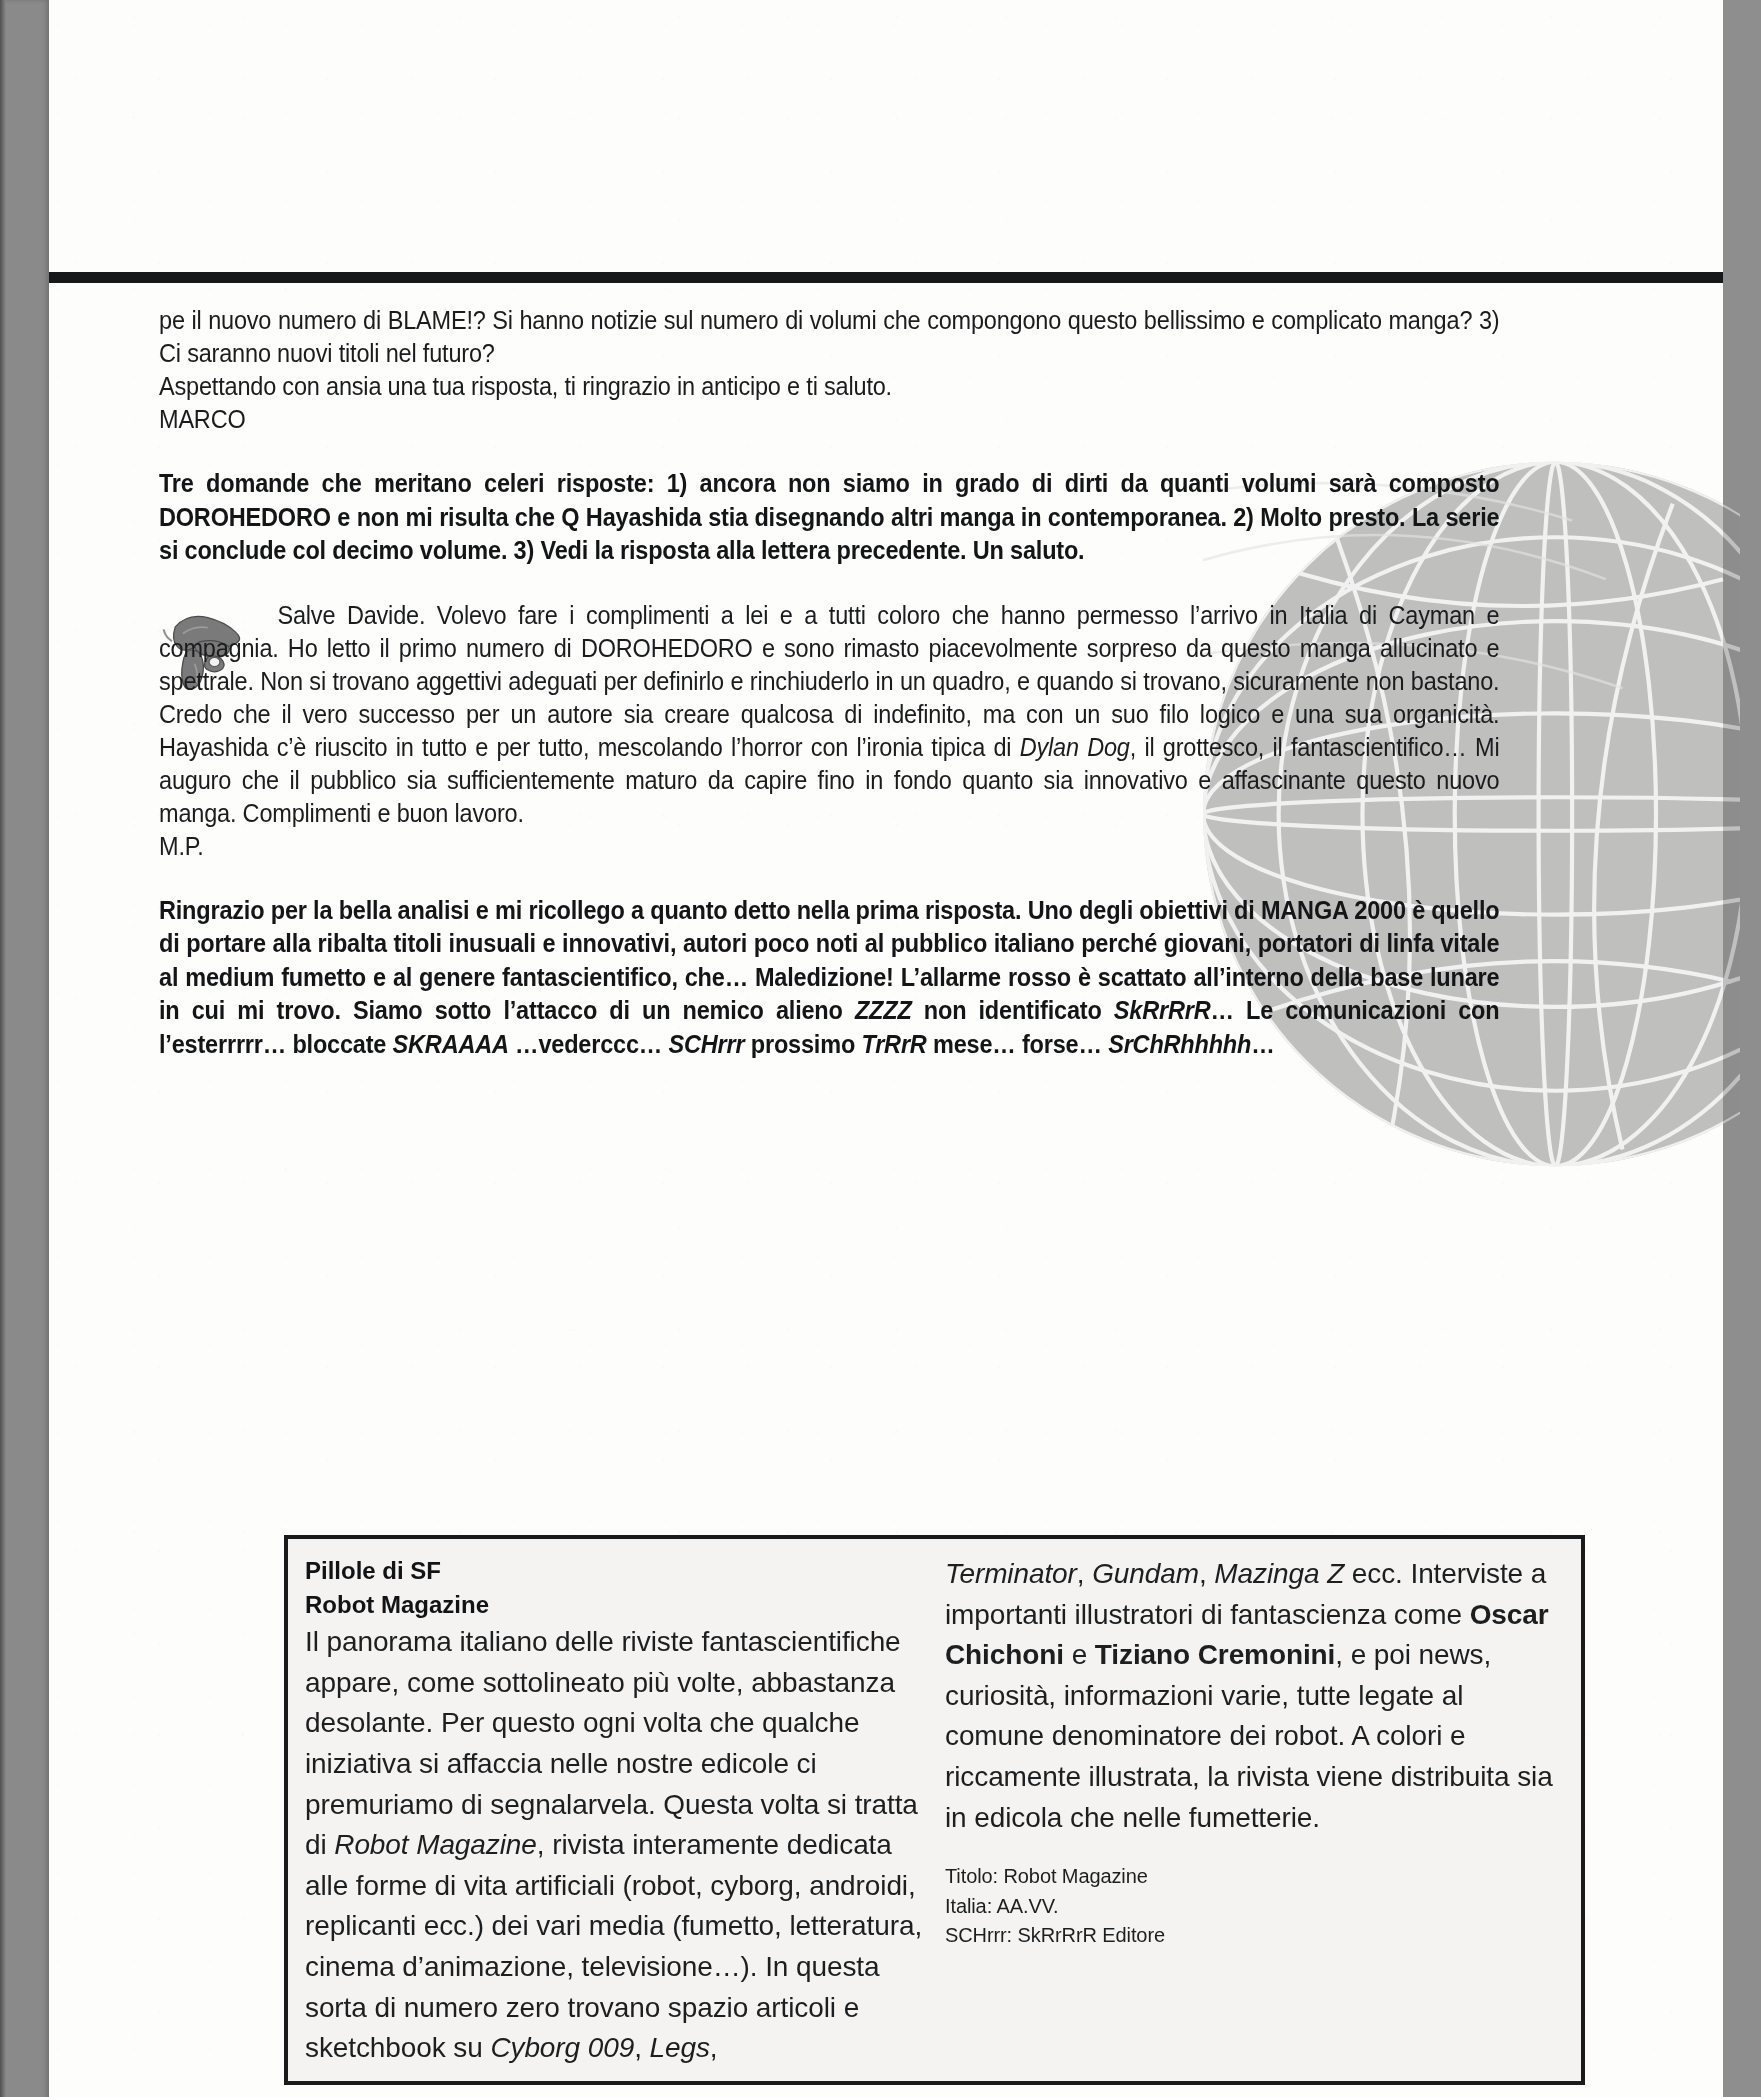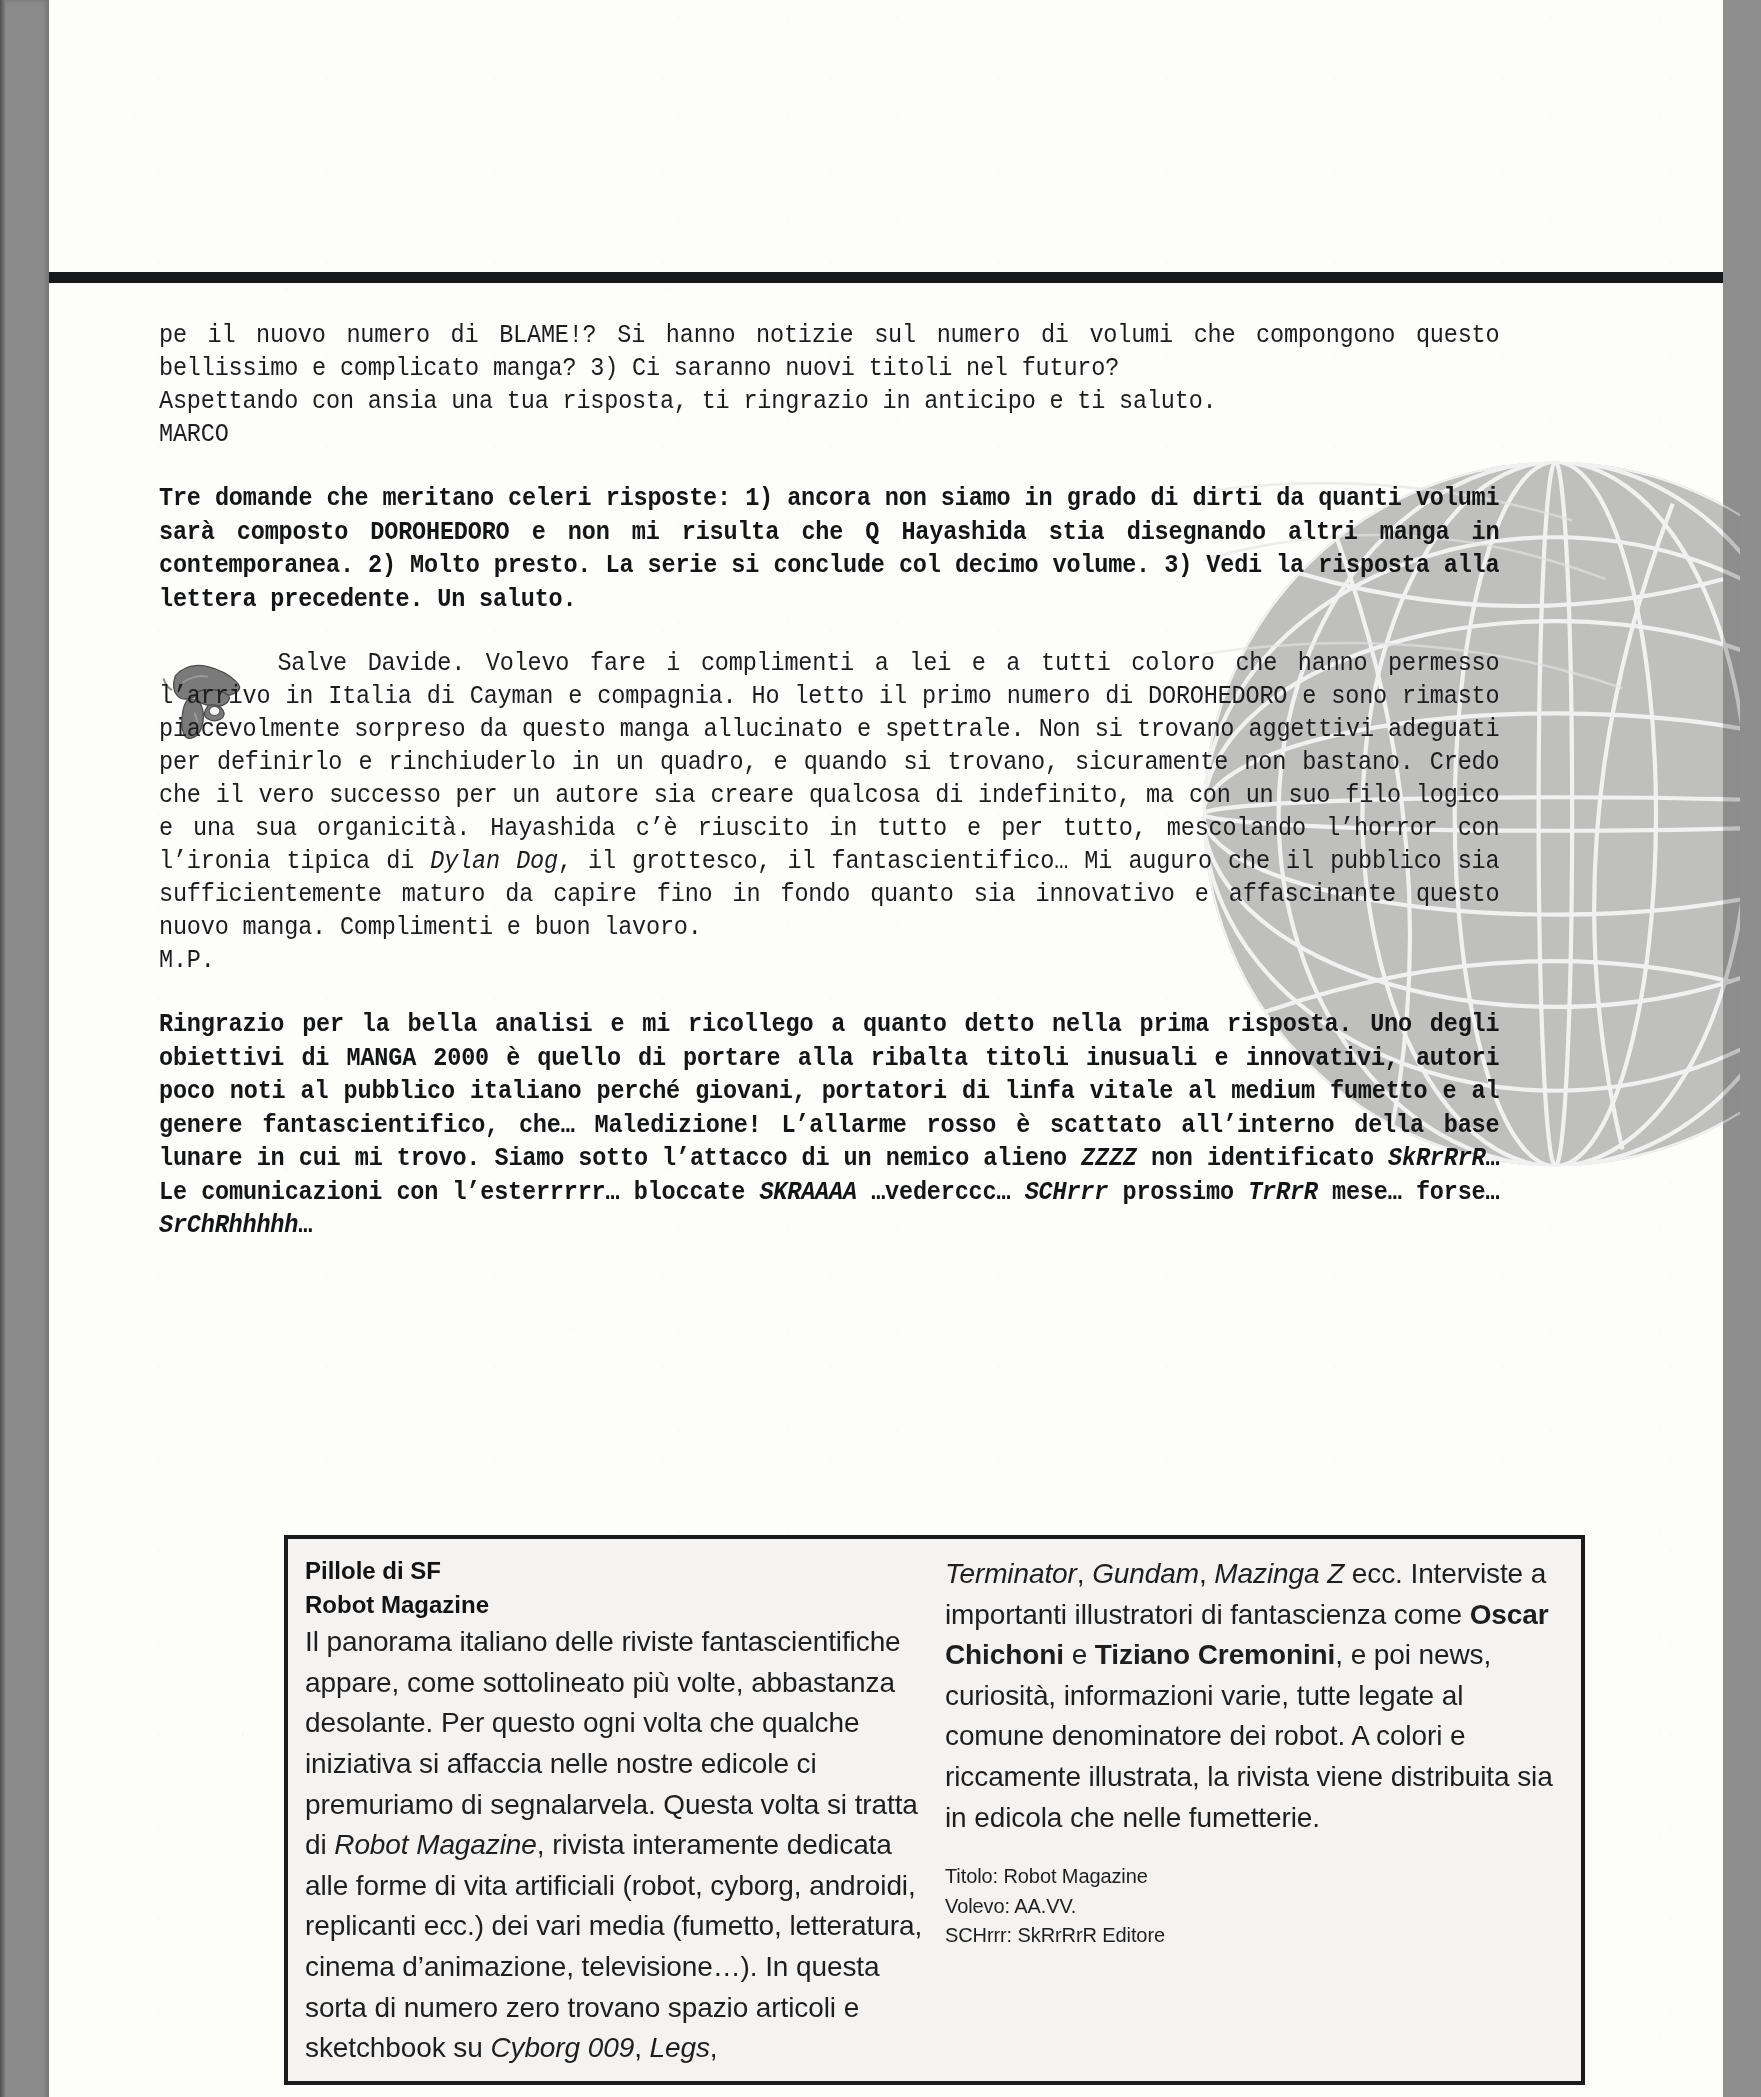--- a/index.html
+++ b/index.html
@@ -48,21 +48,21 @@
   }
   #wireframe-watermark svg{width:100%;height:100%;display:block;}
 
   
   #top-rule{
     position:absolute;left:0;right:0;top:272px;height:11px;background:#17181a;
   }
 
   
   #content{
-    position:absolute;left:110px;right:138px;top:319px;font-family:Liberation Mono, monospace;
+    position:absolute;left:110px;right:138px;top:304px;
   }
 
   .para{
     color:#1b1c1e;
     font-size:25px;
     line-height:1.32;
     letter-spacing:-0.2px;
     text-align:left;
     margin:0 0 0 0;
     font-stretch:condensed;
@@ -203,19 +203,19 @@
       <p class="boxhead">Robot Magazine</p>
       <p class="boxpara"><span>Il panorama italiano delle riviste fantascientifiche appare, come sottolineato più volte, abbastanza desolante. Per questo ogni volta che qualche iniziativa si affaccia nelle nostre edicole ci premuriamo di segnalarvela. Questa volta si tratta di </span><i>Robot Magazine</i><span>, rivista interamente dedicata alle forme di vita artificiali (robot, cyborg, androidi, replicanti ecc.) dei vari media (fumetto, letteratura, cinema d’animazione, televisione…). In questa sorta di numero zero trovano spazio articoli e sketchbook su </span><i>Cyborg 009</i><span>, </span><i>Legs</i><span>,</span></p>
     </div>
 
     <div class="col">
       <p class="boxpara"><i>Terminator</i><span>, </span><i>Gundam</i><span>, </span><i>Mazinga Z</i><span> ecc. Interviste a importanti illustratori di fantascienza come </span><b>Oscar Chichoni</b><span> e </span><b>Tiziano Cremonini</b><span>, e poi news, curiosità, informazioni varie, tutte legate al comune denominatore dei robot. A colori e riccamente illustrata, la rivista viene distribuita sia in edicola che nelle fumetterie.</span></p>
 
       <div class="spec-gap"></div>
 
       <p class="spec-line"><span>Titolo:</span> <span>Robot Magazine</span></p>
-      <p class="spec-line"><span>Volevo:</span> <span>AA.VV.</span></p>
+      <p class="spec-line"><span>Italia:</span> <span>AA.VV.</span></p>
       <p class="spec-line"><span>SCHrrr:</span> <span>SkRrRrR Editore</span></p>
     </div>
   </div>
 
 </div>
 
 
 </body></html>

